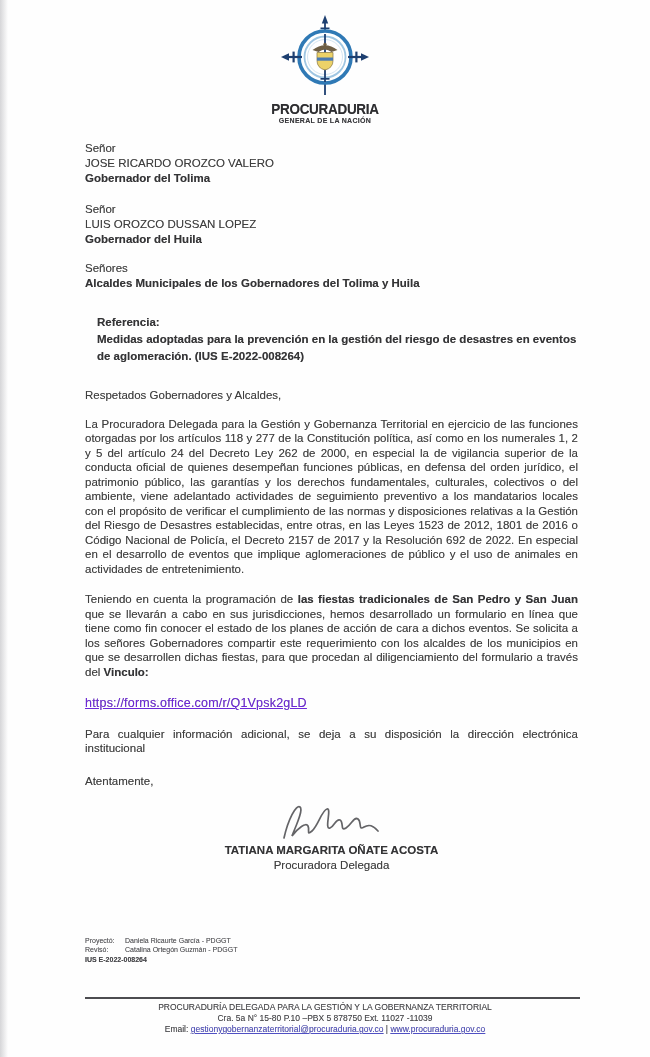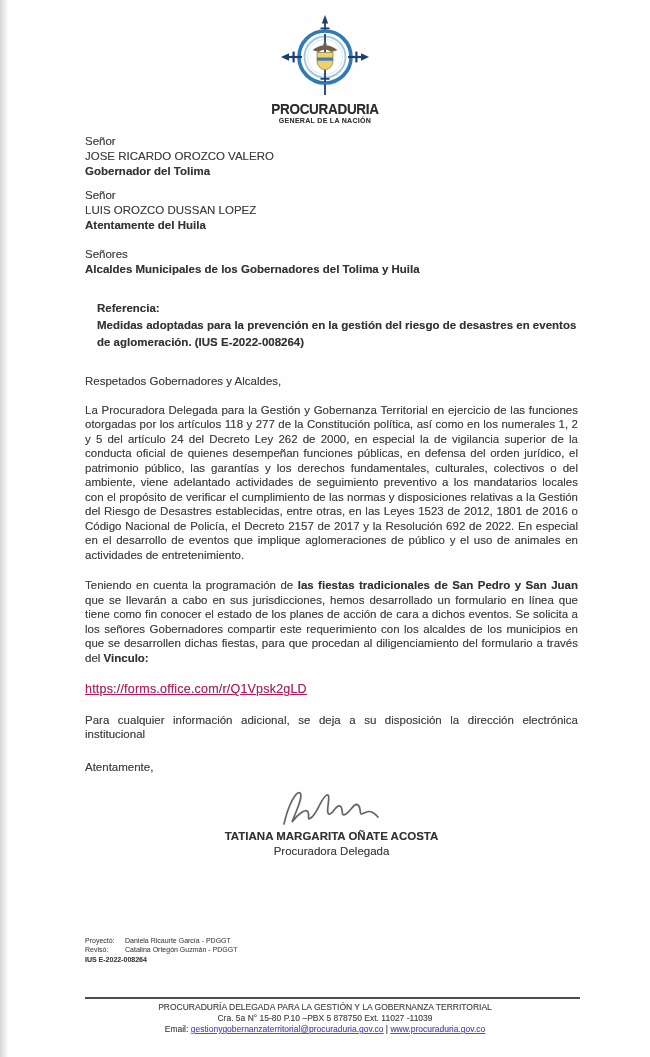--- a/index.html
+++ b/index.html
@@ -23,31 +23,31 @@
   .wordmark-main {
     font-size: 13.5px; font-weight: bold; letter-spacing: -0.3px;
     color: #2d2d30; transform: scaleY(1.12); display: inline-block;
   }
   .wordmark-sub {
     font-size: 7px; font-weight: bold; letter-spacing: 0.3px;
     color: #3a3a3e; display: block; margin-top: 1px; line-height: 1.2;
   }
   .content { padding: 0 72px 0 85px; font-size: 11.5px; line-height: 14.5px; }
   .date-block { margin-top: 13px; line-height: 15px; }
-  .addr { margin-top: 9px; line-height: 15px; }
+  .addr { margin-top: 16px; line-height: 15px; }
   .addr-3 { margin-top: 14px; }
   b, .bold { color: #343436; }
   .ref-row { display: flex; margin-top: 23px; margin-left: 12px; font-weight: bold; line-height: 17px; color: #343436; flex-direction: column; }
   .ref-label { width: 83px; flex: none; }
   .ref-text { flex: 1; }
   .greeting { margin-top: 23px; }
   .para { margin-top: 13px; text-align: justify; }
   .link-line { margin-top: 17px; }
   a.doc-link {
-    color: #be185d; text-decoration: underline; font-size: 12.5px; font-weight: 500;
+    color: #6d28d9; text-decoration: underline; font-size: 12.5px; font-weight: 500;
     letter-spacing: 0.2px;
   }
   .closing { margin-top: 18px; }
   .sig-block { margin-top: 12px; text-align: center; line-height: 15px; }
   .sig-scribble { display: block; margin: 0 auto -15px auto; position: relative; z-index: 2; }
   .sig-name { font-weight: bold; color: #343436; margin-top: 16px; }
   .credits { position: absolute; left: 85px; top: 936px; font-size: 7px; line-height: 9px; color: #5a5a5e; }
   .credits .row .lbl { display: inline-block; width: 40px; }
   .credits .ius { font-weight: bold; color: #46464a; margin-top: 1px; }
   .footer { position: absolute; left: 0; right: 0; top: 997px; text-align: center; }
@@ -95,21 +95,21 @@
 
   <div class="addr">
     <div>Señor</div>
     <div>JOSE RICARDO OROZCO VALERO</div>
     <div class="bold" style="font-weight:bold">Gobernador del Tolima</div>
   </div>
 
   <div class="addr">
     <div>Señor</div>
     <div>LUIS OROZCO DUSSAN LOPEZ</div>
-    <div class="bold" style="font-weight:bold">Atentamente del Huila</div>
+    <div class="bold" style="font-weight:bold">Gobernador del Huila</div>
   </div>
 
   <div class="addr addr-3">
     <div>Señores</div>
     <div class="bold" style="font-weight:bold">Alcaldes Municipales de los Gobernadores del Tolima y Huila</div>
   </div>
 
   <div class="ref-row">
     <div class="ref-label">Referencia:</div>
     <div class="ref-text">Medidas adoptadas para la prevención en la gestión del riesgo de desastres en eventos de aglomeración. (IUS E-2022-008264)</div>

